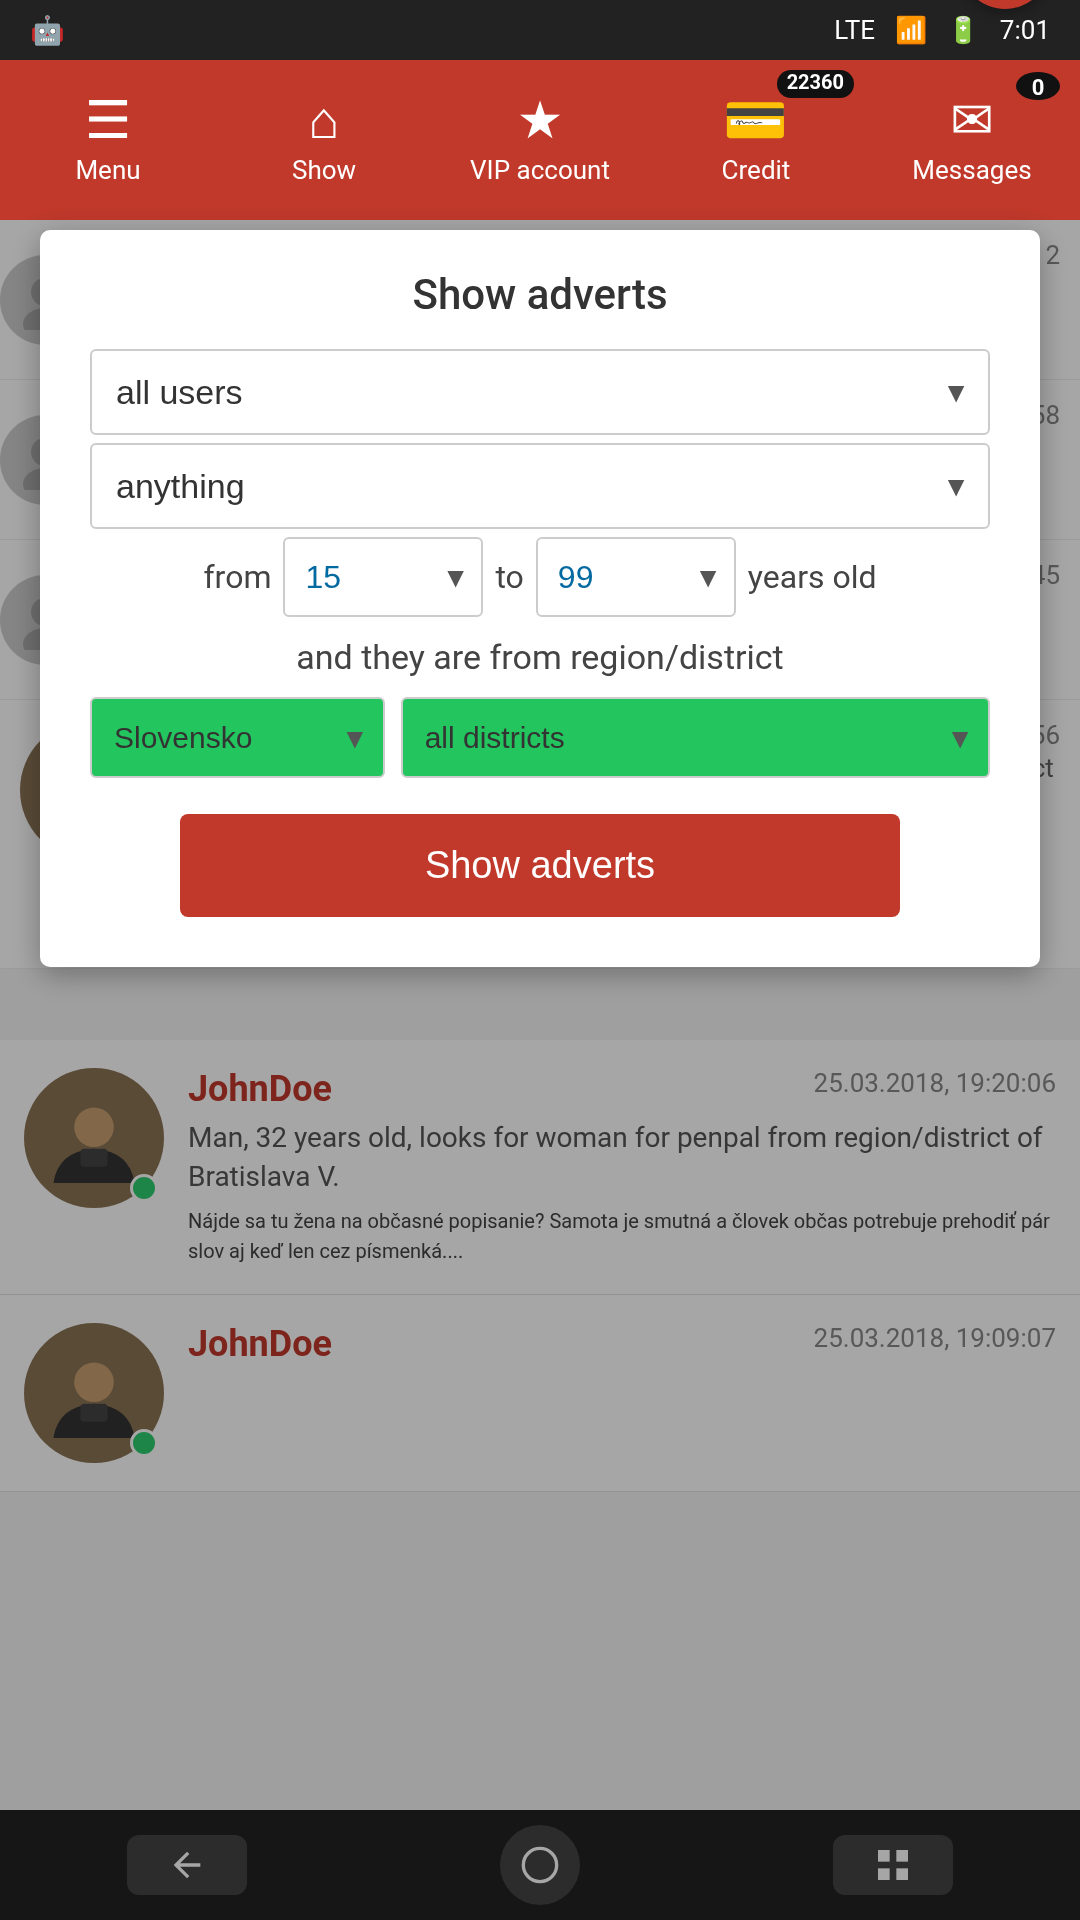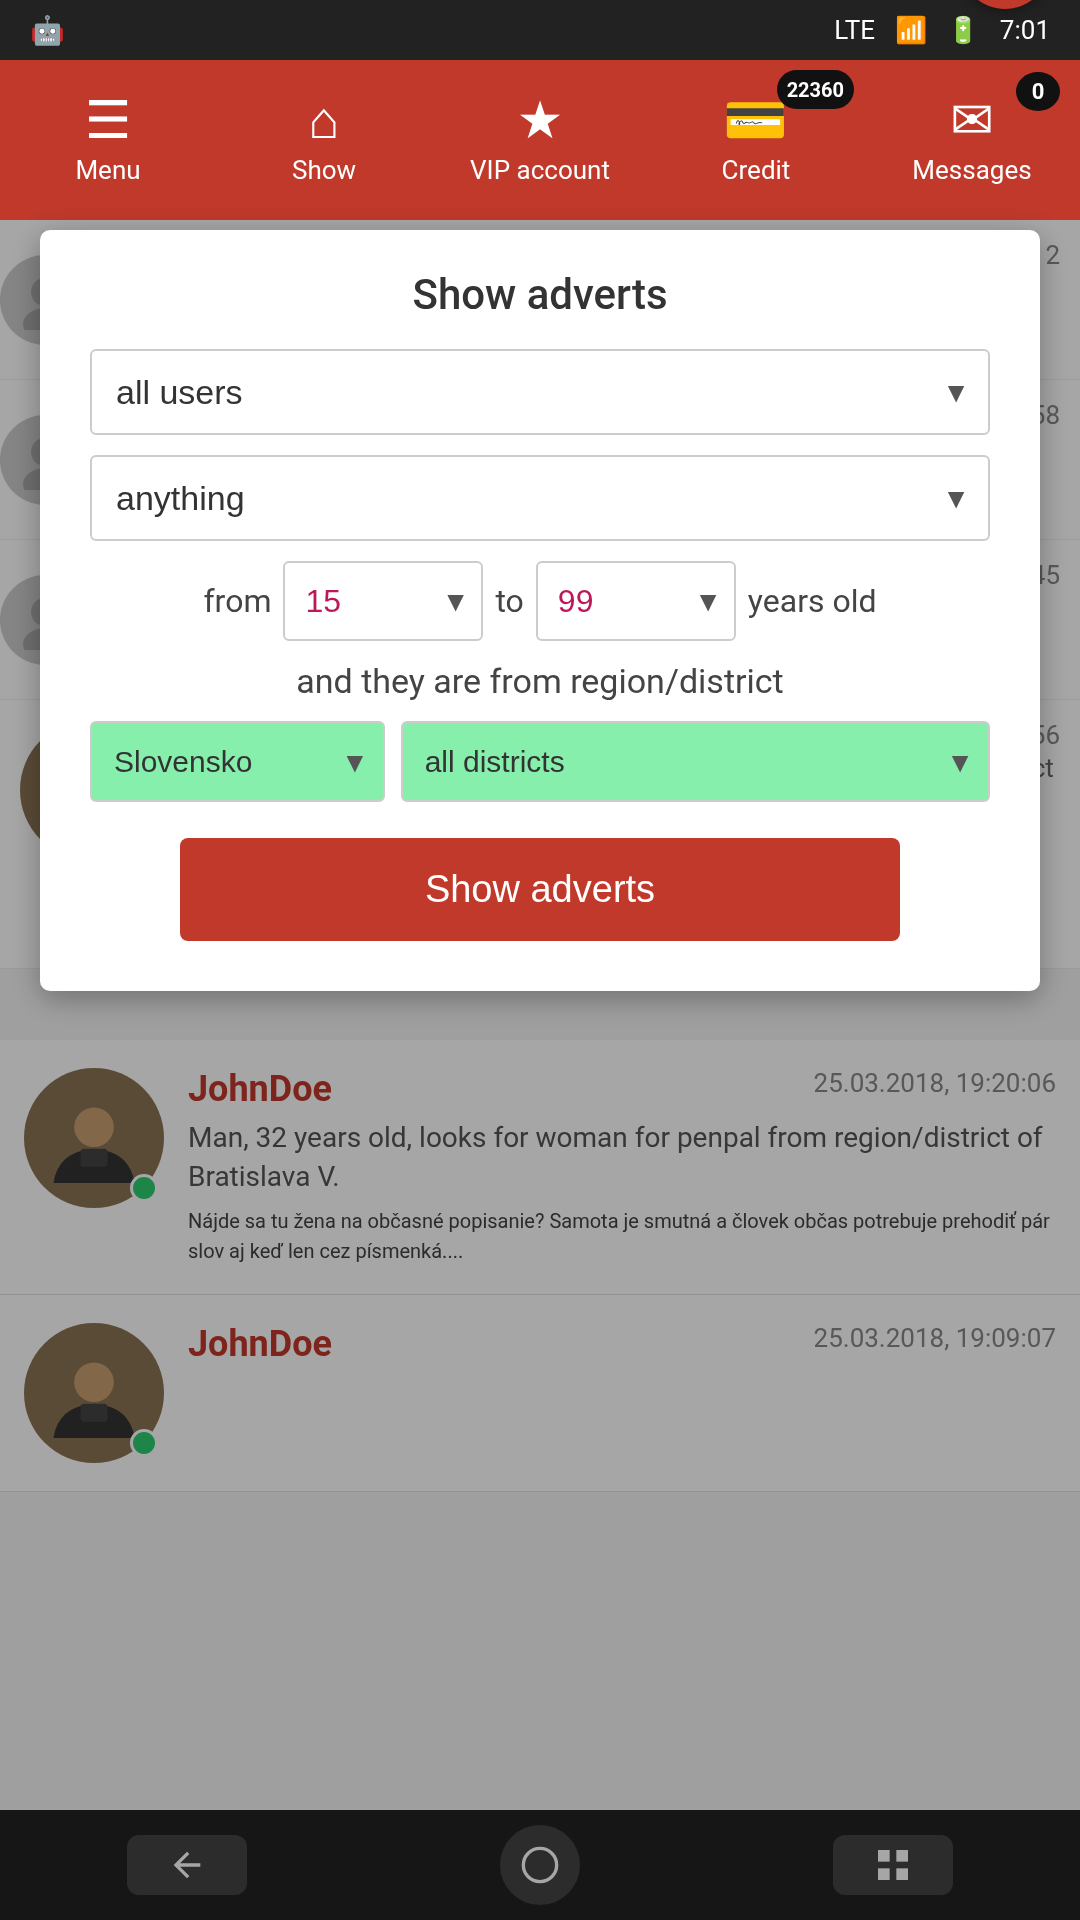--- a/index.html
+++ b/index.html
@@ -65,23 +65,23 @@
       font-weight: 400;
     }
     .nav-badge {
       position: absolute;
       top: 12px;
       right: 20px;
       background: #111;
       color: white;
       border-radius: 50%;
       width: 44px;
-      height: 39px;
-      display: flex;
-      align-items: center;
+      height: 28px;
+      display: flex;
+      align-items: flex-end;
       justify-content: center;
       font-size: 22px;
       font-weight: bold;
     }
 
     
     .main-content {
       width: 100%;
       min-height: 1700px;
       background: #f5f5f5;
@@ -113,21 +113,21 @@
       font-size: 42px;
       font-weight: 500;
       color: #333;
       margin-bottom: 30px;
     }
 
     
     .select-wrapper {
       position: relative;
       width: 100%;
-      margin-bottom: 20px;
+      margin-bottom: 8px;
     }
     .select-wrapper select {
       width: 100%;
       appearance: none;
       -webkit-appearance: none;
       border: 2px solid #ccc;
       border-radius: 6px;
       padding: 22px 60px 22px 24px;
       font-size: 34px;
       color: #333;
@@ -174,21 +174,21 @@
       width: 200px;
     }
     .age-select-wrapper select {
       width: 100%;
       appearance: none;
       -webkit-appearance: none;
       border: 2px solid #ccc;
       border-radius: 6px;
       padding: 20px 48px 20px 20px;
       font-size: 32px;
-      color: #be185d;
+      color: #0369a1;
       background: white;
       cursor: pointer;
       outline: none;
     }
     .age-select-wrapper .select-arrow {
       right: 14px;
     }
 
     
     .region-row {
@@ -202,21 +202,21 @@
     }
     .region-select-wrapper select {
       width: 100%;
       appearance: none;
       -webkit-appearance: none;
       border: 2px solid #ccc;
       border-radius: 6px;
       padding: 22px 50px 22px 22px;
       font-size: 30px;
       color: #333;
-      background: #86efac;
+      background: #22c55e;
       cursor: pointer;
       outline: none;
     }
     .region-select-wrapper .select-arrow {
       right: 16px;
     }
 
     
     .show-adverts-btn {
       width: 80%;

